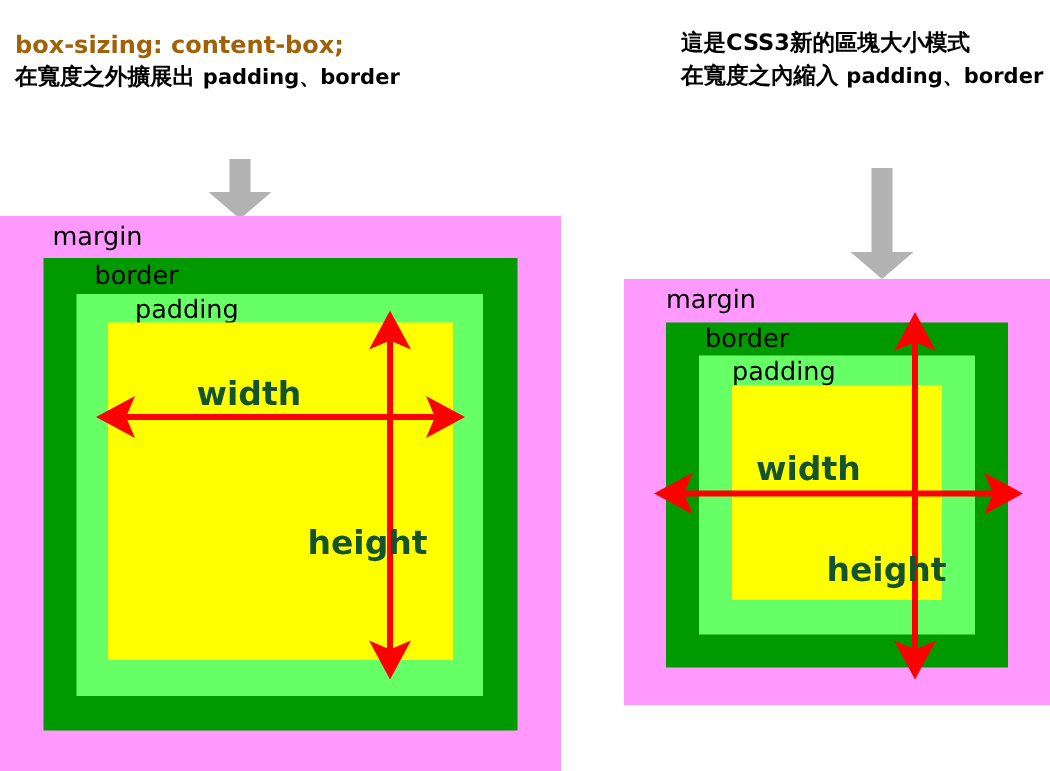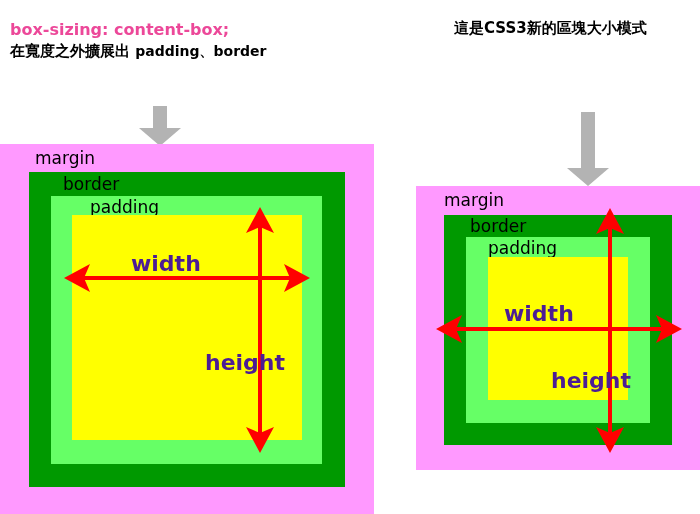--- a/index.html
+++ b/index.html
@@ -23,21 +23,21 @@
     white-space: nowrap;
   }
   .caption .line1 {
     font-size: 15px;
     font-weight: bold;
     letter-spacing: 0px;
   }
   .caption .line2 {
     font-size: 16px;
     font-weight: bold;
-    color: #ec4899;
+    color: #a16207;
     font-family: "DejaVu Sans", "Liberation Sans", sans-serif;
   }
   .caption .line3 {
     font-size: 15px;
     font-weight: bold;
   }
   .caption .line3 .mono {
     font-weight: bold;
     font-size: 14px;
   }
@@ -72,21 +72,21 @@
     font-weight: normal;
     color: #000000;
     white-space: nowrap;
     line-height: 1;
   }
 
   .dim-label {
     position: absolute;
     font-size: 22px;
     font-weight: bold;
-    color: #4c1d95;
+    color: #14532d;
     white-space: nowrap;
     line-height: 1;
   }
 
   .arrow-svg { position: absolute; }
 </style>
 </head>
 <body>
 
 <div class="caption" id="caption-left">
@@ -121,20 +121,24 @@
 
 <svg class="arrow-svg" style="left:244px; top:207px;" width="32" height="246" viewBox="0 0 32 246" preserveAspectRatio="none">
   <line x1="16" y1="14" x2="16" y2="232" stroke="#ff0000" stroke-width="4"></line>
   <polygon points="16,0 2,26 16,20 30,26" fill="#ff0000"></polygon>
   <polygon points="16,246 2,220 16,226 30,220" fill="#ff0000"></polygon>
 </svg>
 <div class="dim-label" style="left:205px; top:352px;">height</div>
 
 <div class="caption" id="caption-right">
   <div class="line1">這是CSS3新的區塊大小模式</div>
+  <div class="line3">
+    <span>在寬度之內縮入</span>
+    <span class="mono">padding、border</span>
+  </div>
 </div>
 
 <svg class="grey-arrow" style="left:567px; top:112px;" width="42" height="74" viewBox="0 0 42 74">
   <polygon points="14,0 28,0 28,56 42,56 21,74 0,56 14,56" fill="#b3b3b3"></polygon>
 </svg>
 
 <div class="margin-box" style="left:416px; top:186px; width:284px; height:284px;"></div>
 <div class="box-label" style="left:444px; top:192px;">margin</div>
 
 <div class="border-box" style="left:444px; top:215px; width:228px; height:230px;"></div>

